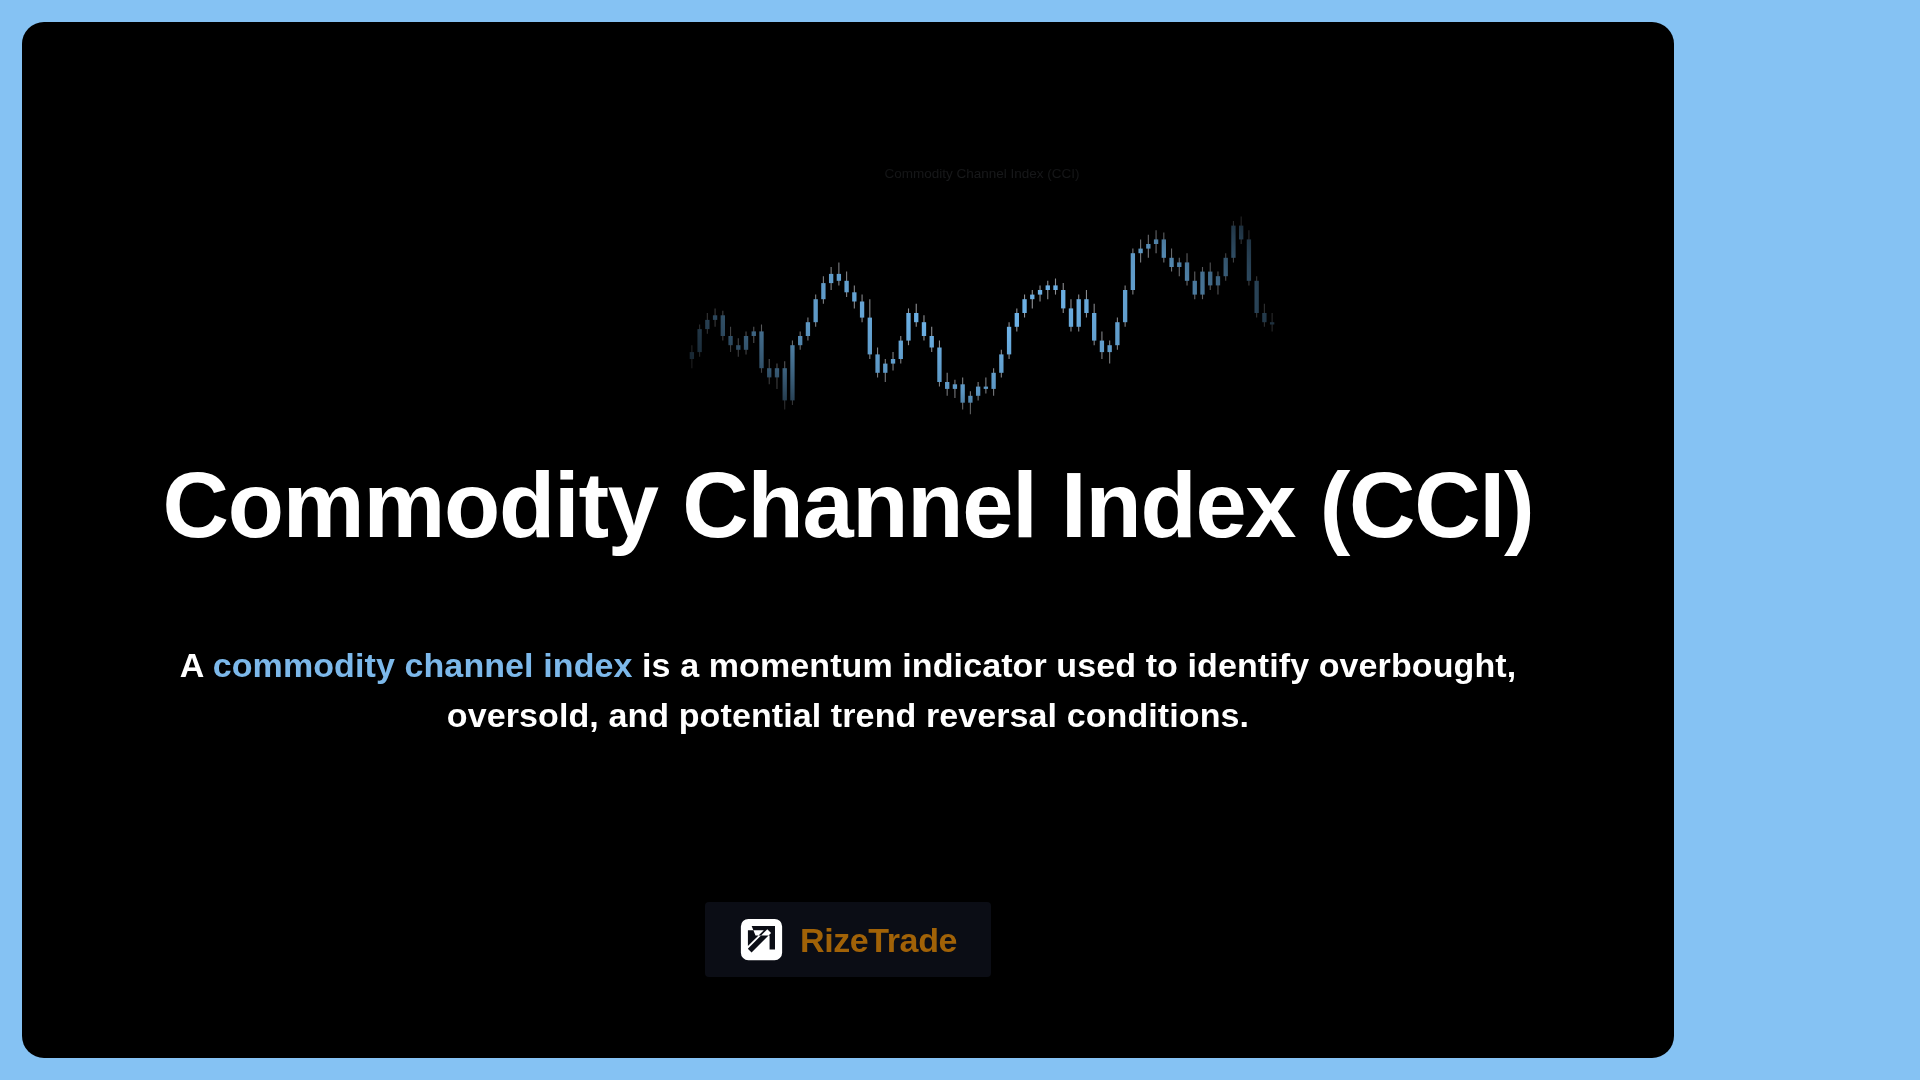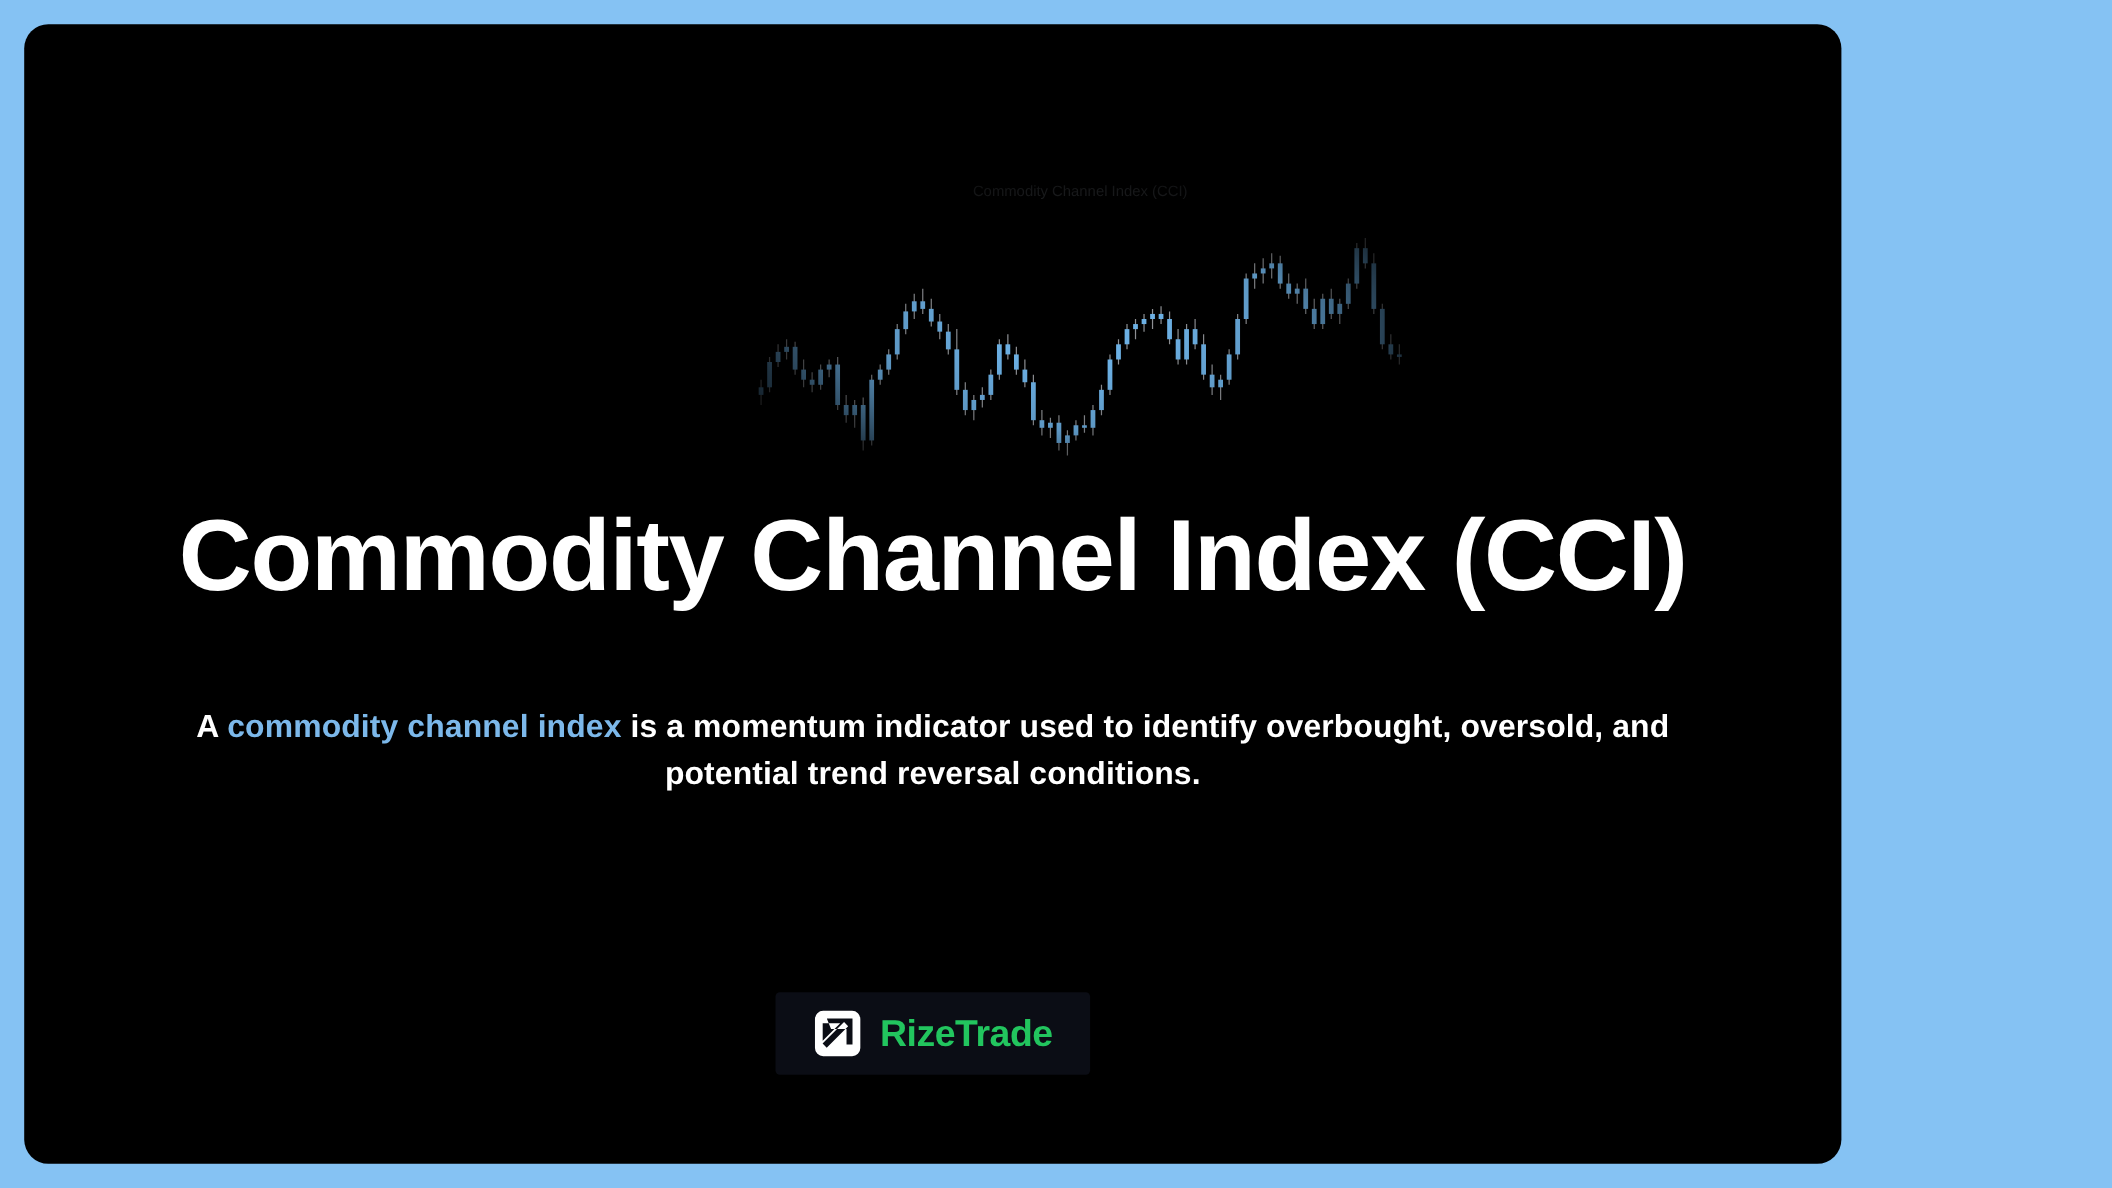--- a/index.html
+++ b/index.html
@@ -57,41 +57,41 @@
   }
 
   
   #subtitle{
     position:absolute;
     left:50%; transform:translateX(-50%);
     top:618px;
     width:1400px;
     text-align:center;
     color:#ffffff;
-    font-size:29px;
+    font-size:34px;
     font-weight:700;
     line-height:1.48;
     letter-spacing:.1px;
   }
   #subtitle .accent{ color:#7cb8ea; }
 
   
   #brand-logo{
     position:absolute;
     left:50%; transform:translateX(-50%);
     top:880px;
     width:286px; height:75px;
     background:#0b0d15;
     border-radius:4px;
     display:flex; align-items:center; justify-content:center;
     gap:16px;
   }
   #brand-mark{ width:45px; height:45px; flex:0 0 auto; display:block; }
   #brand-name{
-    color:#22c55e;
+    color:#a16207;
     font-size:34px;
     font-weight:700;
     letter-spacing:-.4px;
     line-height:1;
     white-space:nowrap;
   }
 </style>
 </head>
 <body>
 

